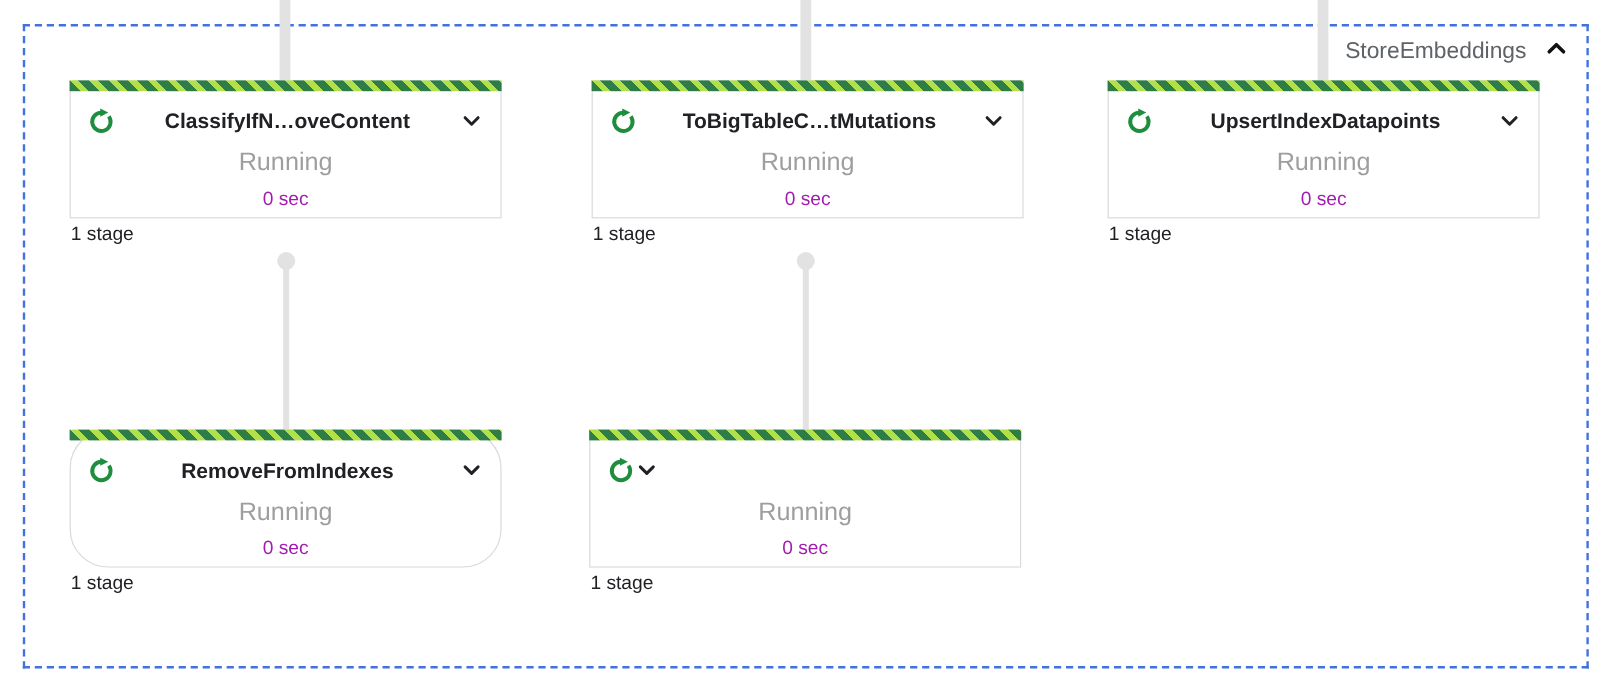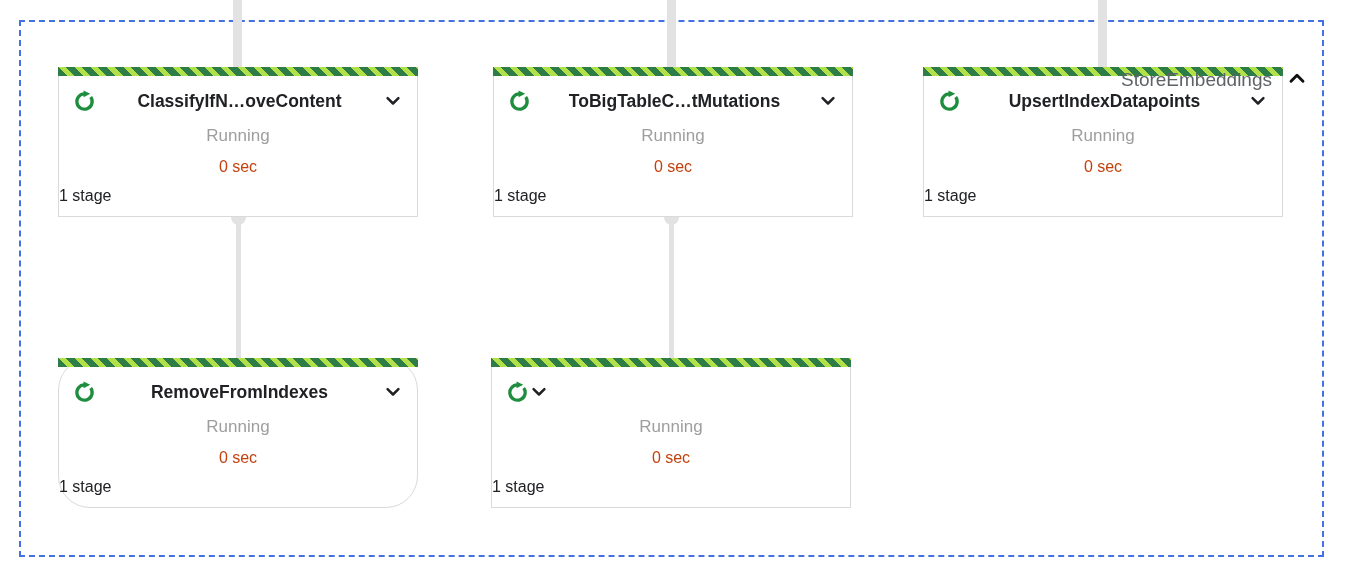--- a/index.html
+++ b/index.html
@@ -7,42 +7,42 @@
   .canvas {
     position:relative; width:1346px; height:580px; background:#ffffff;
     font-family:"Liberation Sans", sans-serif; overflow:hidden;
   }
   .dashed-region {
     position:absolute; left:19px; top:20px; width:1305px; height:537px;
     border:2px dashed #4372e0; z-index:0;
   }
   .group-header {
     position:absolute; top:29px; right:38px; display:flex; align-items:center;
-    gap:14px; z-index:3; cursor:pointer;margin-top:38px;
+    gap:14px; z-index:3; cursor:pointer;
   }
   .group-label { font-size:19px; color:#5f6368; line-height:26px; }
   .connector { position:absolute; background:#e2e2e2; z-index:1; }
   .cap { position:absolute; background:#e2e2e2; border-radius:50%; z-index:1; }
   .card {
-    position:absolute; width:360px; height:150px; background:#ffffff;
+    position:absolute; width:360px; height:115px; background:#ffffff;
     border:1px solid #d9dadc; z-index:2; cursor:pointer;
   }
   .stripe {
     height:9px; margin:-1px -1px 0 -1px;
     background:repeating-linear-gradient(45deg, #2f7d46 0px, #2f7d46 6.5px, #b2e049 6.5px, #b2e049 11.5px);
   }
   .card-title-row { display:flex; align-items:center; padding:0 14px; margin-top:13px; height:24px; }
   .node-icon { flex:none; width:23px; height:23px; }
   .card-title {
     flex:1; text-align:center; font-size:17.5px; font-weight:700; color:#202124;
     white-space:nowrap; overflow:hidden;
   }
   .chevron { flex:none; width:20px; height:20px; }
-  .status   { text-align:center; color:#9e9e9e; font-size:17px; line-height:20px; margin-top:13px; }
-  .duration { text-align:center; color:#c2410c; font-size:16px; line-height:20px; margin-top:11px; }
+  .status   { text-align:center; color:#9e9e9e; font-size:21px; line-height:20px; margin-top:13px; }
+  .duration { text-align:center; color:#a21caf; font-size:16px; line-height:20px; margin-top:11px; }
   .stages   { text-align:left; color:#202124; font-size:16px; line-height:20px; margin-top:9px; }
 
   .card-1 { left:58px;  top:67px; }
   .card-2 { left:493px; top:67px; }
   .card-3 { left:923px; top:67px; }
   .card-4 { left:58px;  top:358px;border-radius:32px; }
   .card-5 { left:491px; top:358px; }
 
   .conn-top-1 { left:233px;  top:0; width:9px; height:70px; }
   .conn-top-2 { left:667px;  top:0; width:9px; height:70px; }

